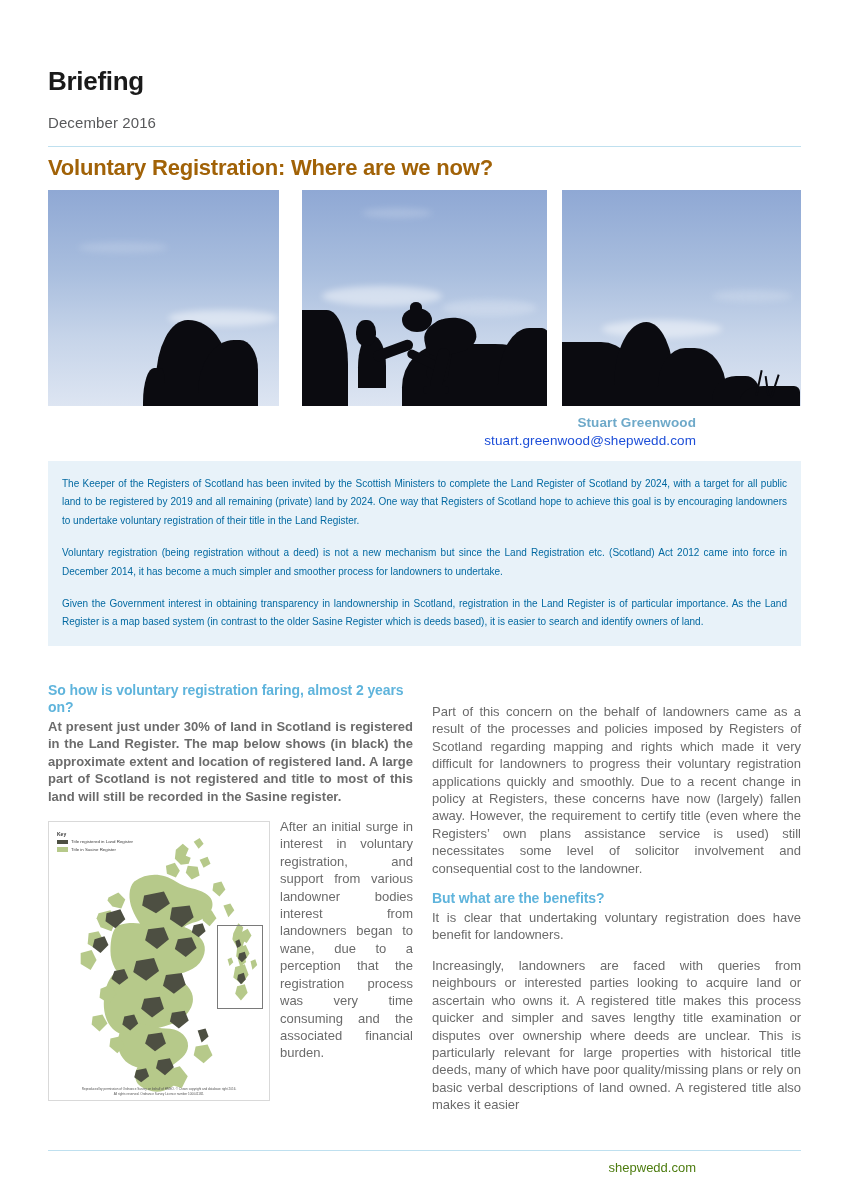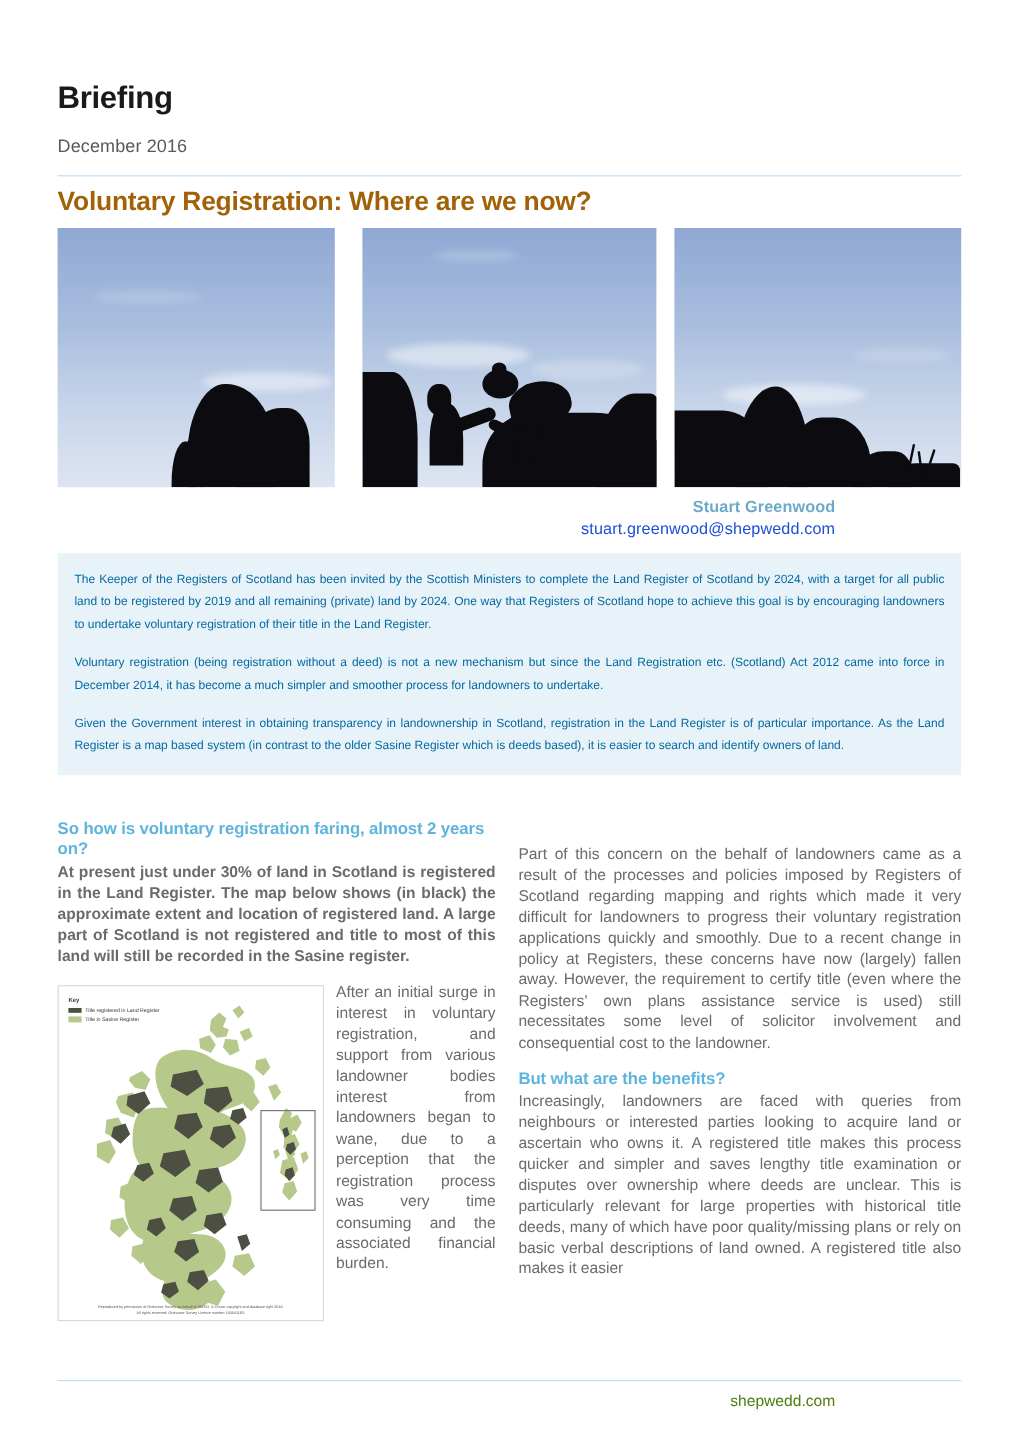--- a/index.html
+++ b/index.html
@@ -301,19 +301,20 @@
         </div>
       </div>
 
       <p class="wrap-text">After an initial surge in interest in voluntary registration, and support from various landowner bodies interest from landowners began to wane, due to a perception that the registration process was very time consuming and the associated financial burden.</p>
     </div>
   </div>
 
   <div class="col-right">
     <p>Part of this concern on the behalf of landowners came as a result of the processes and policies imposed by Registers of Scotland regarding mapping and rights which made it very difficult for landowners to progress their voluntary registration applications quickly and smoothly. Due to a recent change in policy at Registers, these concerns have now (largely) fallen away. However, the requirement to certify title (even where the Registers’ own plans assistance service is used) still necessitates some level of solicitor involvement and consequential cost to the landowner.</p>
     <h2 class="sub">But what are the benefits?</h2>
+    <p>It is clear that undertaking voluntary registration does have benefit for landowners.</p>
     <p>Increasingly, landowners are faced with queries from neighbours or interested parties looking to acquire land or ascertain who owns it. A registered title makes this process quicker and simpler and saves lengthy title examination or disputes over ownership where deeds are unclear. This is particularly relevant for large properties with historical title deeds, many of which have poor quality/missing plans or rely on basic verbal descriptions of land owned. A registered title also makes it easier</p>
   </div>
 
   <div class="rule rule-bottom"></div>
   <div class="footer">shepwedd.com</div>
 
 </div>
 
 </body></html>

